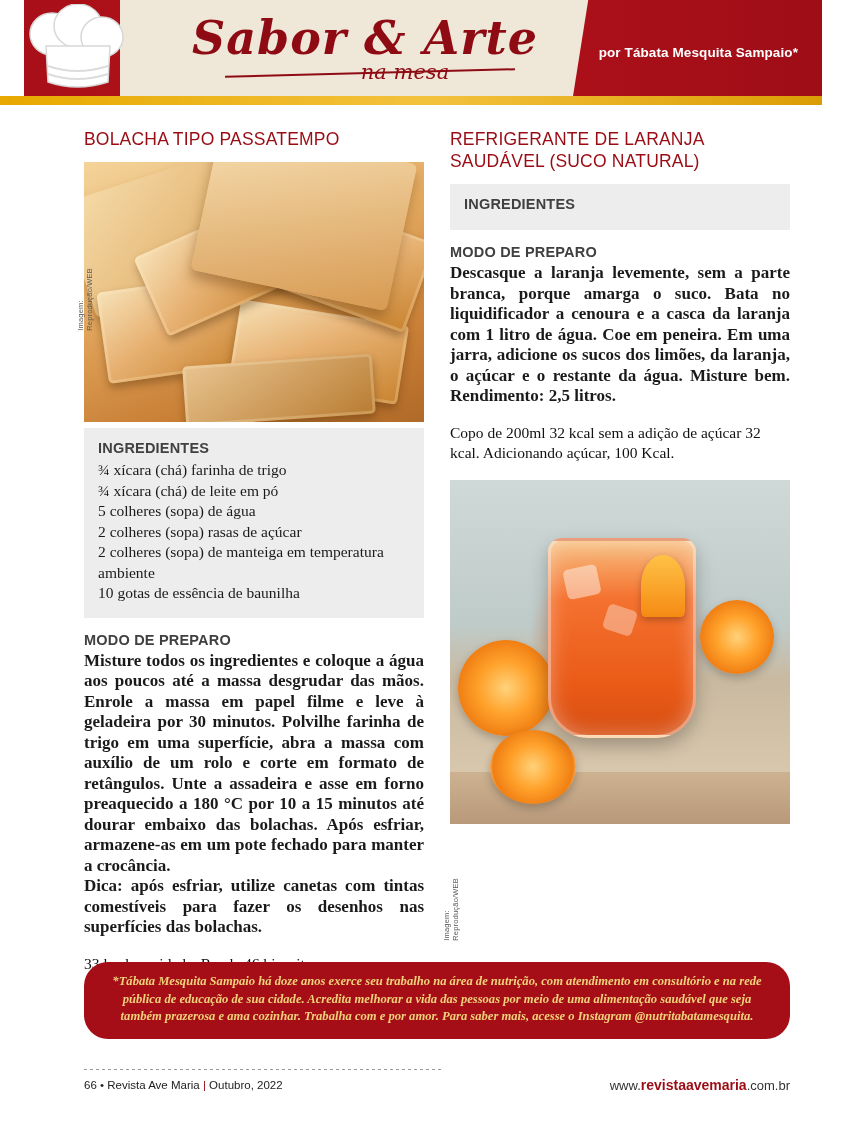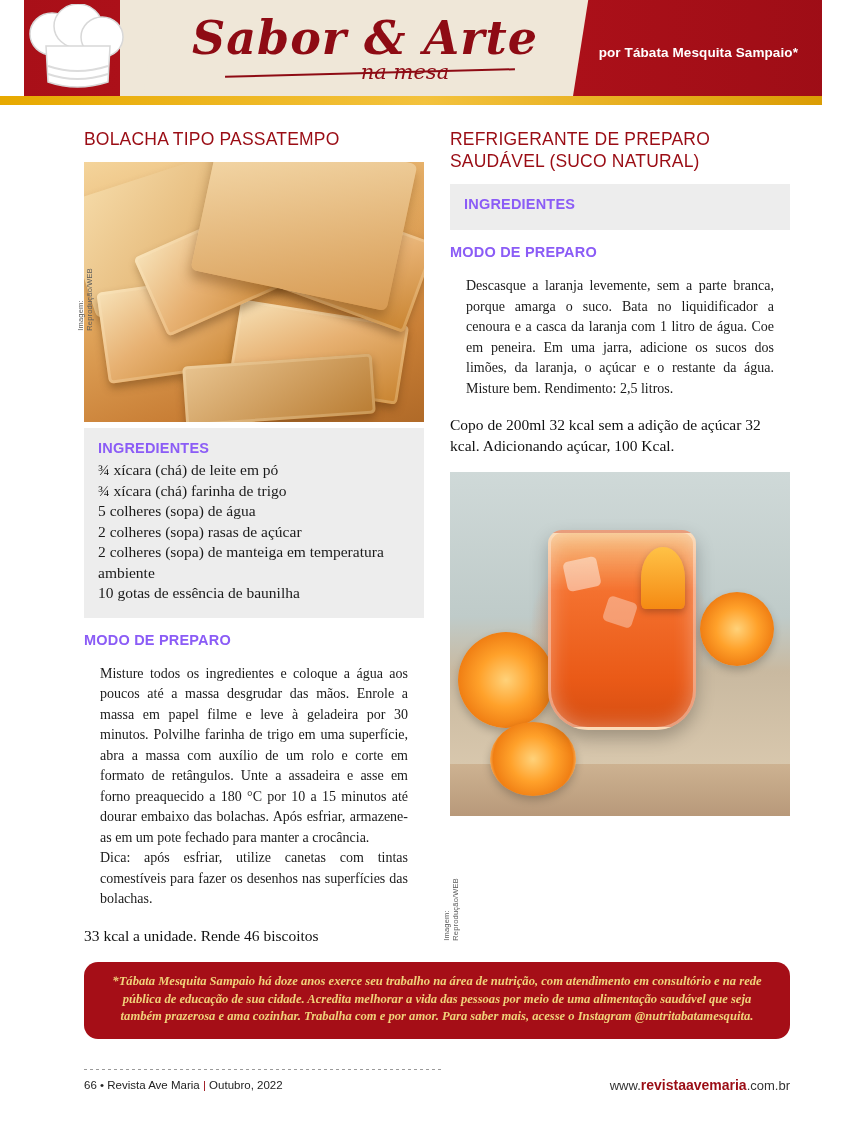--- a/index.html
+++ b/index.html
@@ -210,56 +210,57 @@
 
   .box-ing {
     background: #ededed;
     padding: 12px 14px 14px 14px;
     width: 340px;
   }
   .box-ing h3, .sec-title {
     font-family: "Liberation Sans", sans-serif;
     font-weight: bold;
     font-size: 14.5px;
-    color: #8b5cf6;
+    color: #404040;
     margin: 0 0 4px 0;
     letter-spacing: .2px;
   }
   .ing-list { margin:0; }
   .ing-list li {
     list-style: none;
     font-size: 15.5px;
     line-height: 20.5px;
     color: #1a1a1a;
   }
   .body-p {
-    font-size: 14px;
+    font-size: 17px;
     line-height: 20.5px;
     color: #1a1a1a;
-    margin: 16px;
+    margin: 0;
     text-align: justify;
+    font-weight: bold;
   }
   .sec-block { margin-top: 14px; }
   .sec-title { margin-bottom: 3px; }
   .kcal {
     font-weight: normal;
     font-size: 15.5px;
     line-height: 20.5px;
     margin-top: 16px;
     color: #111;
   }
 
   
   .note {
     position: absolute;
     left: 84px; top: 962px;
     width: 706px;
     background: #a50e17;
     color: #f0d27a;
-    border-radius: 14px;
+    border-radius: 24px;
     padding: 11px 26px 13px 26px;
     text-align: center;
     font-style: italic;
     font-weight: bold;
     font-size: 12.6px;
     line-height: 17.5px;
   }
 
   
   .footer-dots {
@@ -324,41 +325,41 @@
       <div class="cookie" style="left:18px; top:120px; width:150px; height:92px; transform:rotate(-8deg);"></div>
       <div class="cookie" style="left:150px; top:150px; width:170px; height:80px; transform:rotate(9deg);"></div>
       <div class="cookie" style="left:60px; top:60px; width:160px; height:86px; transform:rotate(-24deg);"></div>
       <div class="cookie" style="left:200px; top:55px; width:140px; height:95px; transform:rotate(20deg);"></div>
       <div class="cookie" style="left:100px; top:198px; width:190px; height:60px; transform:rotate(-4deg); background:linear-gradient(150deg,#e8c490,#b97c32);"></div>
     </div>
 
     <div class="box-ing">
       <h3>INGREDIENTES</h3>
       <ul class="ing-list" style="padding:0;">
+        <li>¾ xícara (chá) farinha de trigo</li>
         <li>¾ xícara (chá) de leite em pó</li>
-        <li>¾ xícara (chá) farinha de trigo</li>
         <li>5 colheres (sopa) de água</li>
         <li>2 colheres (sopa) rasas de açúcar</li>
         <li>2 colheres (sopa) de manteiga em temperatura ambiente</li>
         <li>10 gotas de essência de baunilha</li>
       </ul>
     </div>
 
     <div class="sec-block">
       <div class="sec-title">MODO DE PREPARO</div>
       <p class="body-p" style="white-space:pre-line;">Misture todos os ingredientes e coloque a água aos poucos até a massa desgrudar das mãos. Enrole a massa em papel filme e leve à geladeira por 30 minutos. Polvilhe farinha de trigo em uma superfície, abra a massa com auxílio de um rolo e corte em formato de retângulos. Unte a assadeira e asse em forno preaquecido a 180 °C por 10 a 15 minutos até dourar embaixo das bolachas. Após esfriar, armazene-as em um pote fechado para manter a crocância.
 Dica: após esfriar, utilize canetas com tintas comestíveis para fazer os desenhos nas superfícies das bolachas.</p>
       <div class="kcal">33 kcal a unidade. Rende 46 biscoitos</div>
     </div>
   </div>
 
   <div class="credit credit-left">Imagem: Reprodução/WEB</div>
 
   <div class="col-right">
-    <h2 class="recipe-title">REFRIGERANTE DE PREPARO SAUDÁVEL (SUCO NATURAL)</h2>
+    <h2 class="recipe-title">REFRIGERANTE DE LARANJA SAUDÁVEL (SUCO NATURAL)</h2>
 
     <div class="box-ing">
       <h3>INGREDIENTES</h3>
     </div>
 
     <div class="sec-block">
       <div class="sec-title">MODO DE PREPARO</div>
       <p class="body-p">Descasque a laranja levemente, sem a parte branca, porque amarga o suco. Bata no liquidificador a cenoura e a casca da laranja com 1 litro de água. Coe em peneira. Em uma jarra, adicione os sucos dos limões, da laranja, o açúcar e o restante da água. Misture bem. Rendimento: 2,5 litros.</p>
       <div class="kcal">Copo de 200ml 32 kcal sem a adição de açúcar 32 kcal. Adicionando açúcar, 100 Kcal.</div>
     </div>

